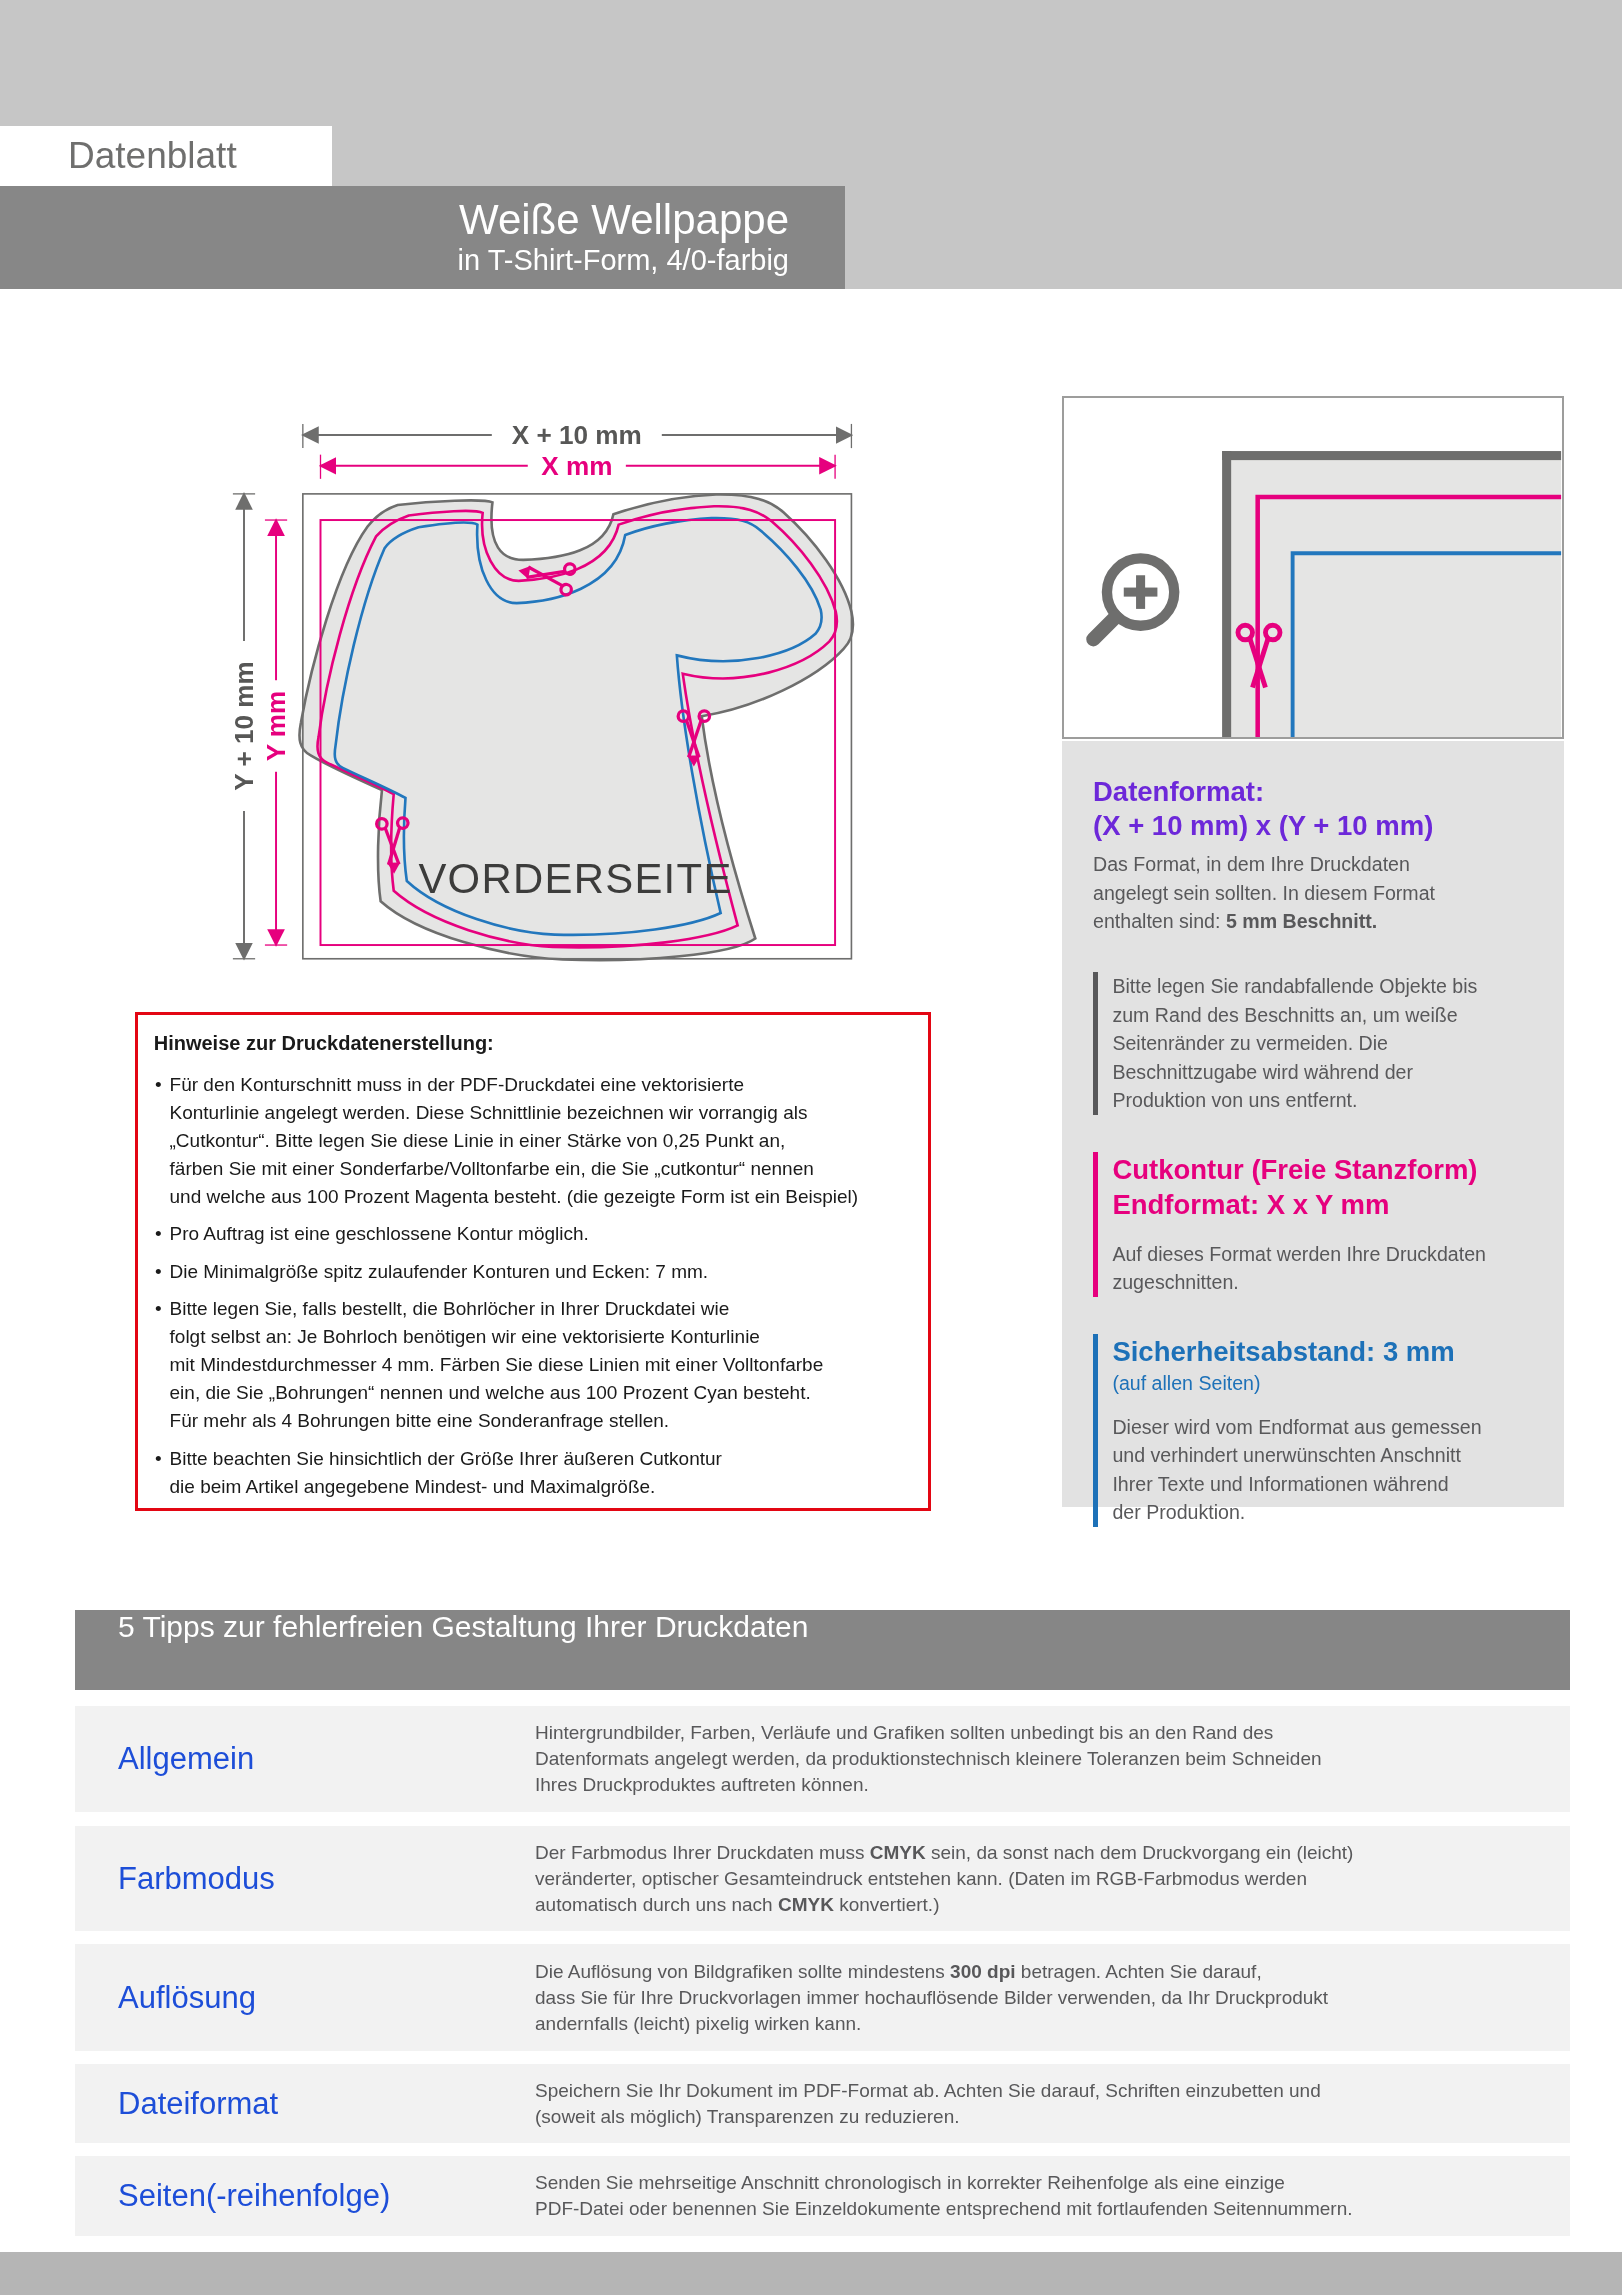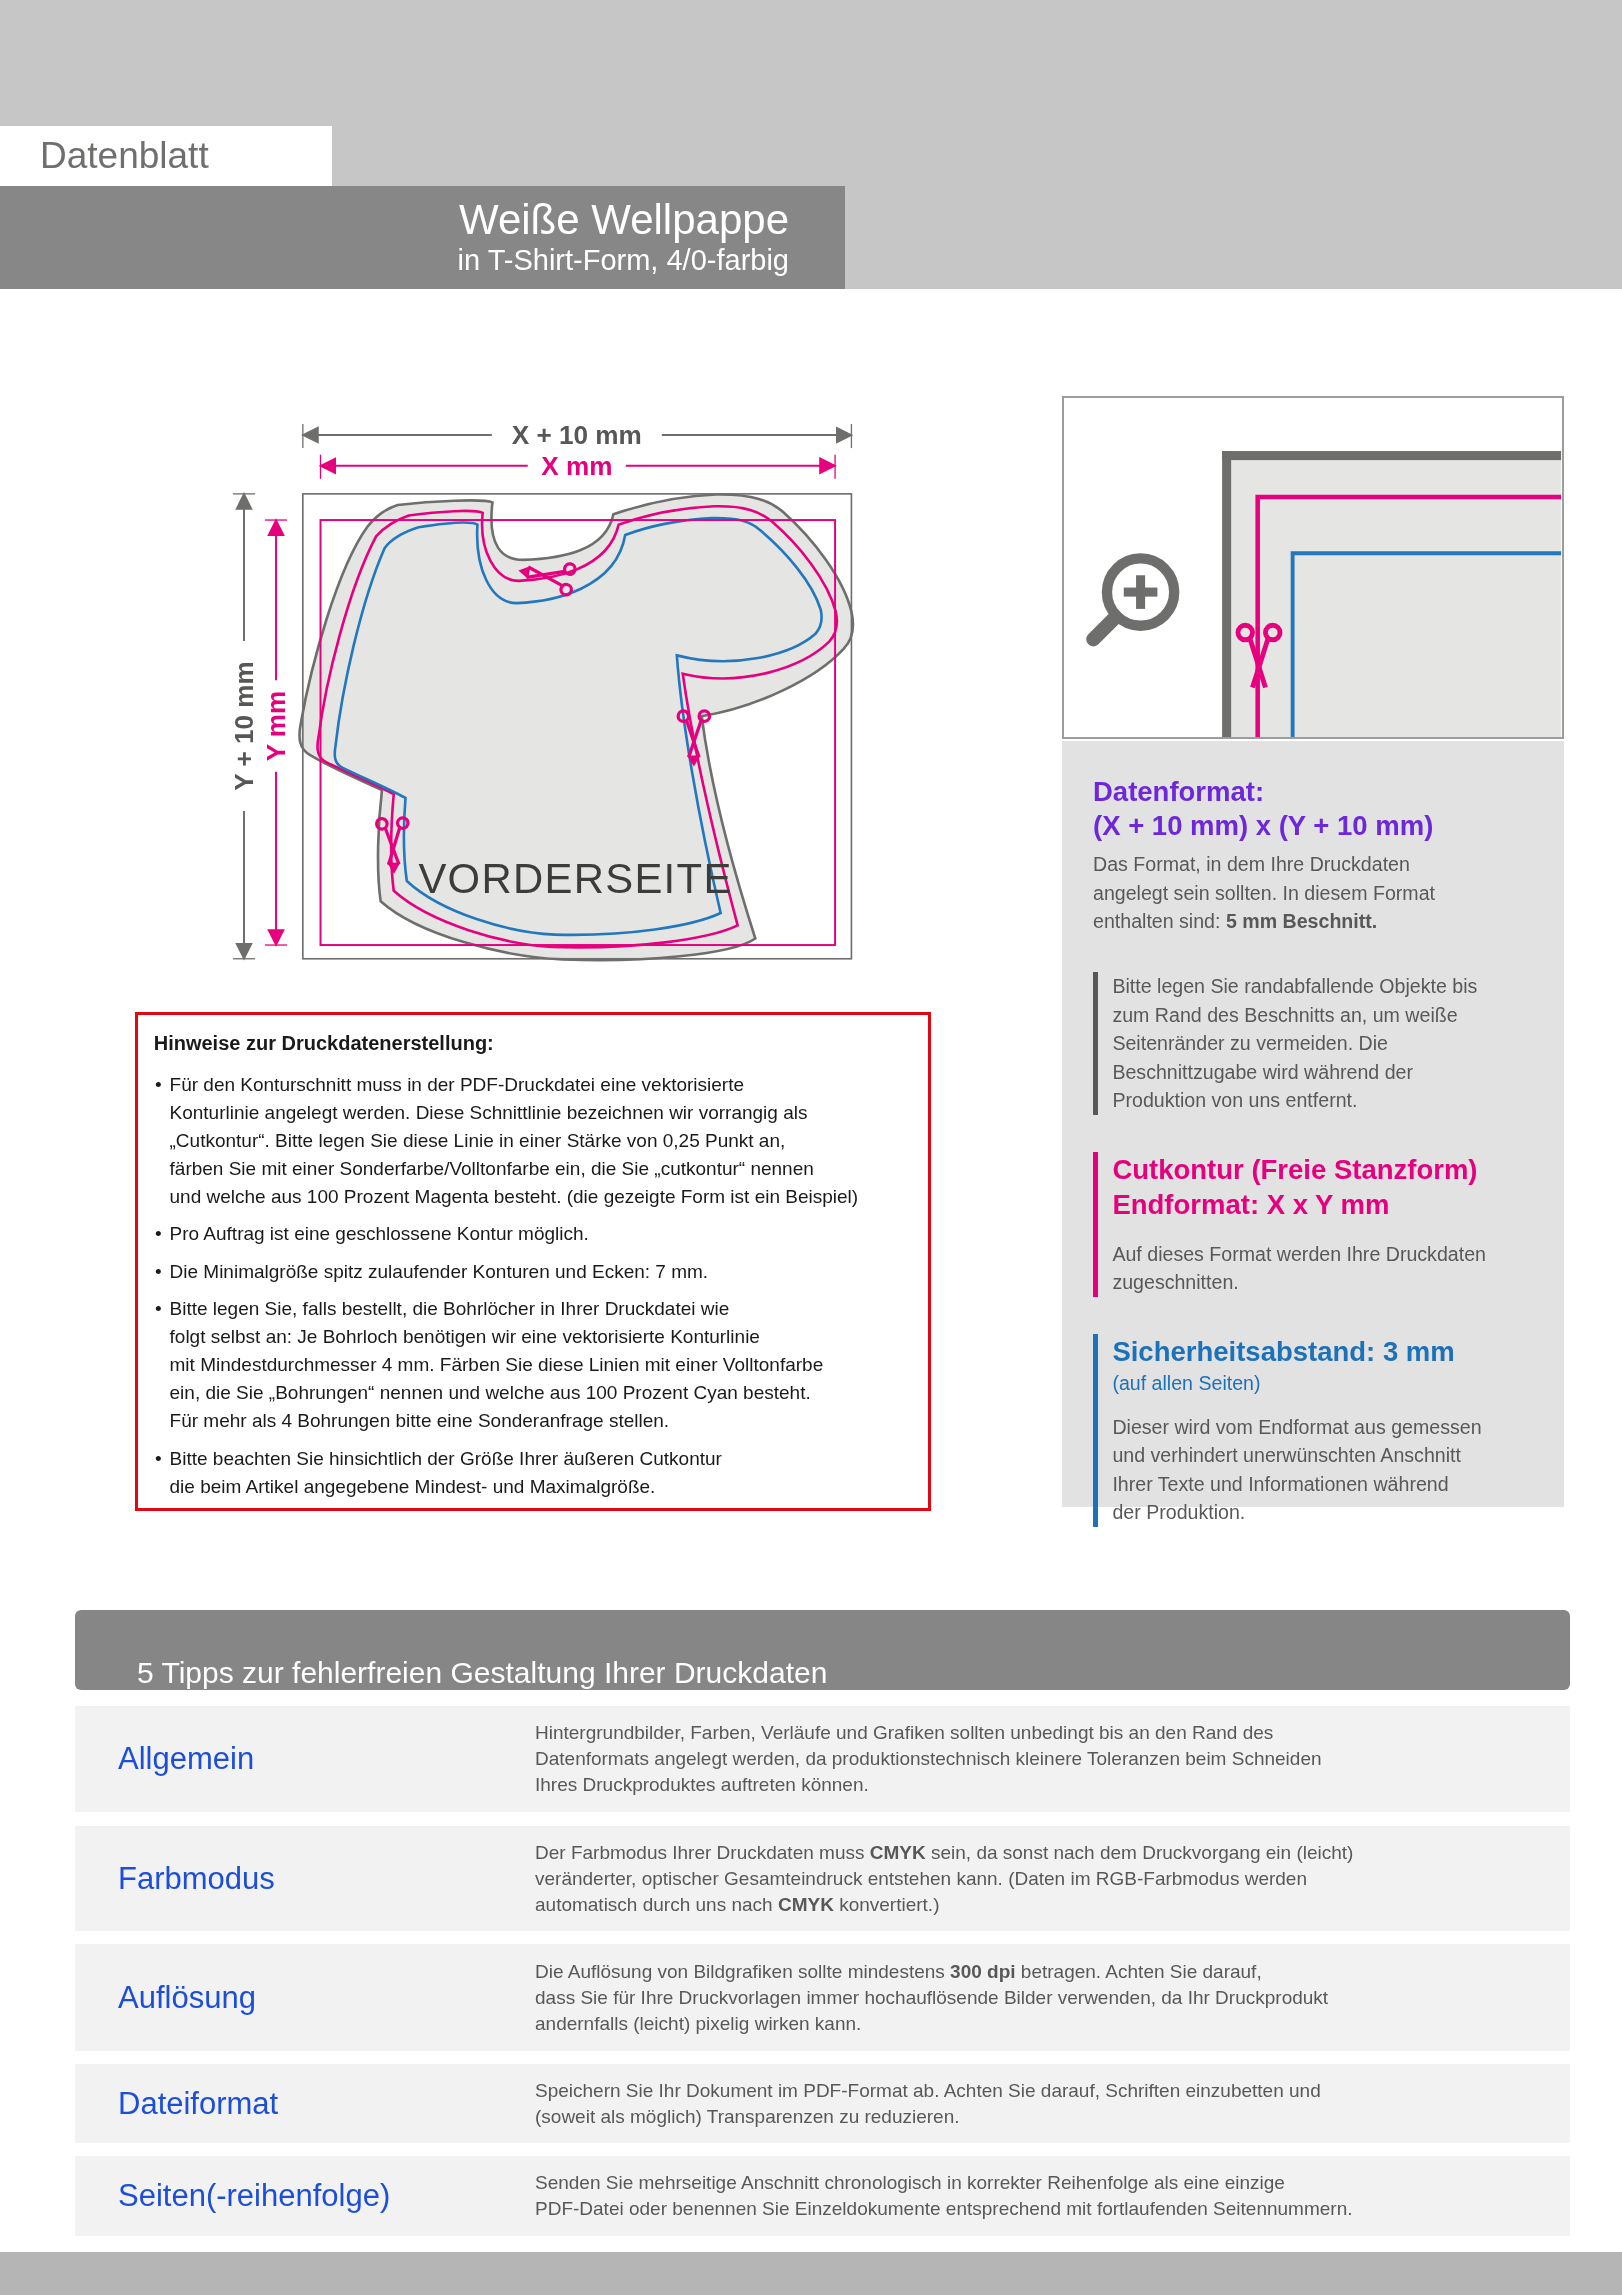--- a/index.html
+++ b/index.html
@@ -3,21 +3,21 @@
 <meta charset="utf-8">
 <style>
   html,body{margin:0;padding:0;background:#fff;}
   .page{position:relative;width:1623px;height:2295px;background:#ffffff;overflow:hidden;
         font-family:"Liberation Sans", sans-serif;}
   .abs{position:absolute;}
 
   
   .top-bg{left:0;top:0;width:1623px;height:289px;background:#c6c6c6;}
   .datenblatt-box{left:0;top:126px;width:332px;height:60px;background:#ffffff;
-    display:flex;align-items:center;padding-left:40px;box-sizing:border-box;
+    display:flex;align-items:center;padding-left:68px;box-sizing:border-box;
     font-size:37px;color:#6f6f6e;}
   .title-bar{left:0;top:186px;width:845px;height:103px;background:#878787;color:#fff;
     display:flex;flex-direction:column;justify-content:center;align-items:flex-end;
     padding-right:56px;box-sizing:border-box;padding-left:24px;}
   .title-bar .t1{font-size:42px;line-height:1.1;}
   .title-bar .t2{font-size:29px;line-height:1.2;}
 
   
   .diagram{left:209px;top:386px;width:733px;height:595px;}
 
@@ -42,21 +42,21 @@
   .bar-dark{border-left:5.2px solid #58585a;}
   .bar-magenta{border-left:5.2px solid #e6007e;}
   .bar-blue{border-left:5.2px solid #1d71b8;}
   .head-magenta{font-size:27.5px;font-weight:bold;color:#e6007e;line-height:1.3;}
   .head-blue{font-size:27.5px;font-weight:bold;color:#1d71b8;line-height:1.3;}
   .sub-blue{font-size:19.6px;color:#1d71b8;line-height:1.35;}
   .block .info-p{margin-top:17px;}
 
   
   .tips-bar{left:75px;top:1610px;width:1495px;height:80px;background:#868686;color:#fff;
-    display:flex;align-items:flex-end;padding-left:62px;box-sizing:border-box;font-size:30px;border-radius:6px;}
+    display:flex;align-items:flex-start;padding-left:43px;box-sizing:border-box;font-size:30px;}
   .tip-row{position:absolute;left:75px;width:1495px;background:#f2f2f2;box-sizing:border-box;}
   .tip-label{position:absolute;left:43px;top:50%;transform:translateY(-50%);
     font-size:31px;color:#1d4ed8;}
   .tip-text{position:absolute;left:460px;top:50%;transform:translateY(-50%);
     width:1008px;font-size:19px;line-height:1.38;color:#58585a;white-space:pre-line;}
 
   .footer{left:0;top:2252px;width:1623px;height:43px;background:#b5b5b5;}
 
   
   text{font-family:"Liberation Sans", sans-serif;}

